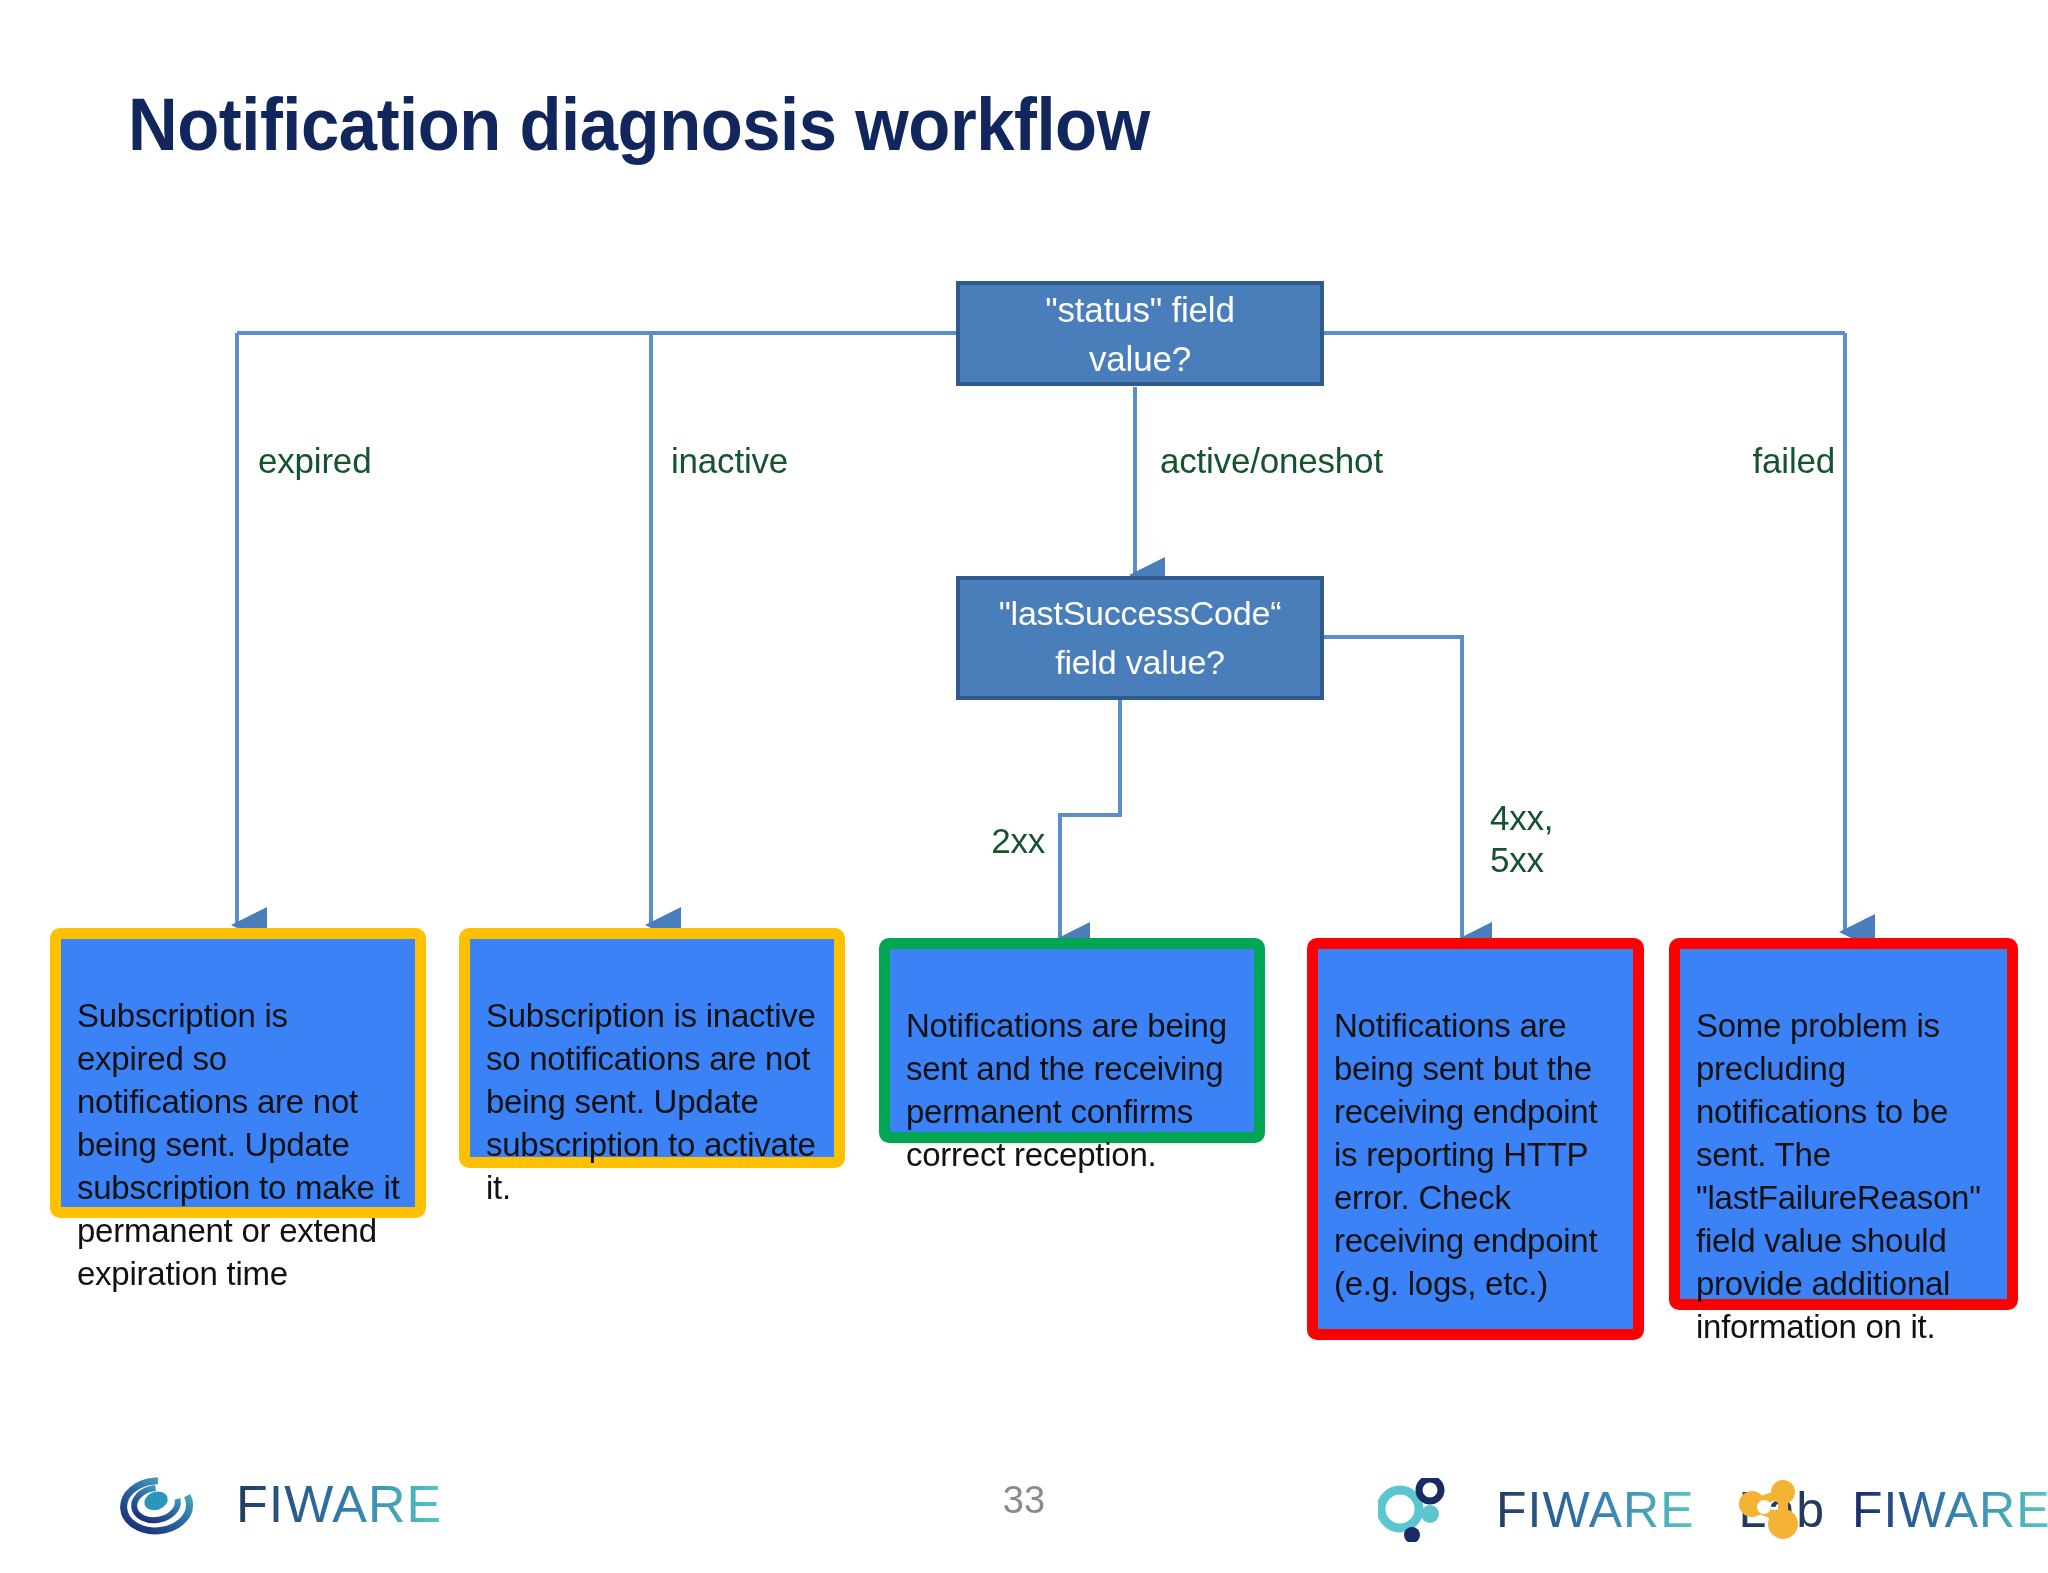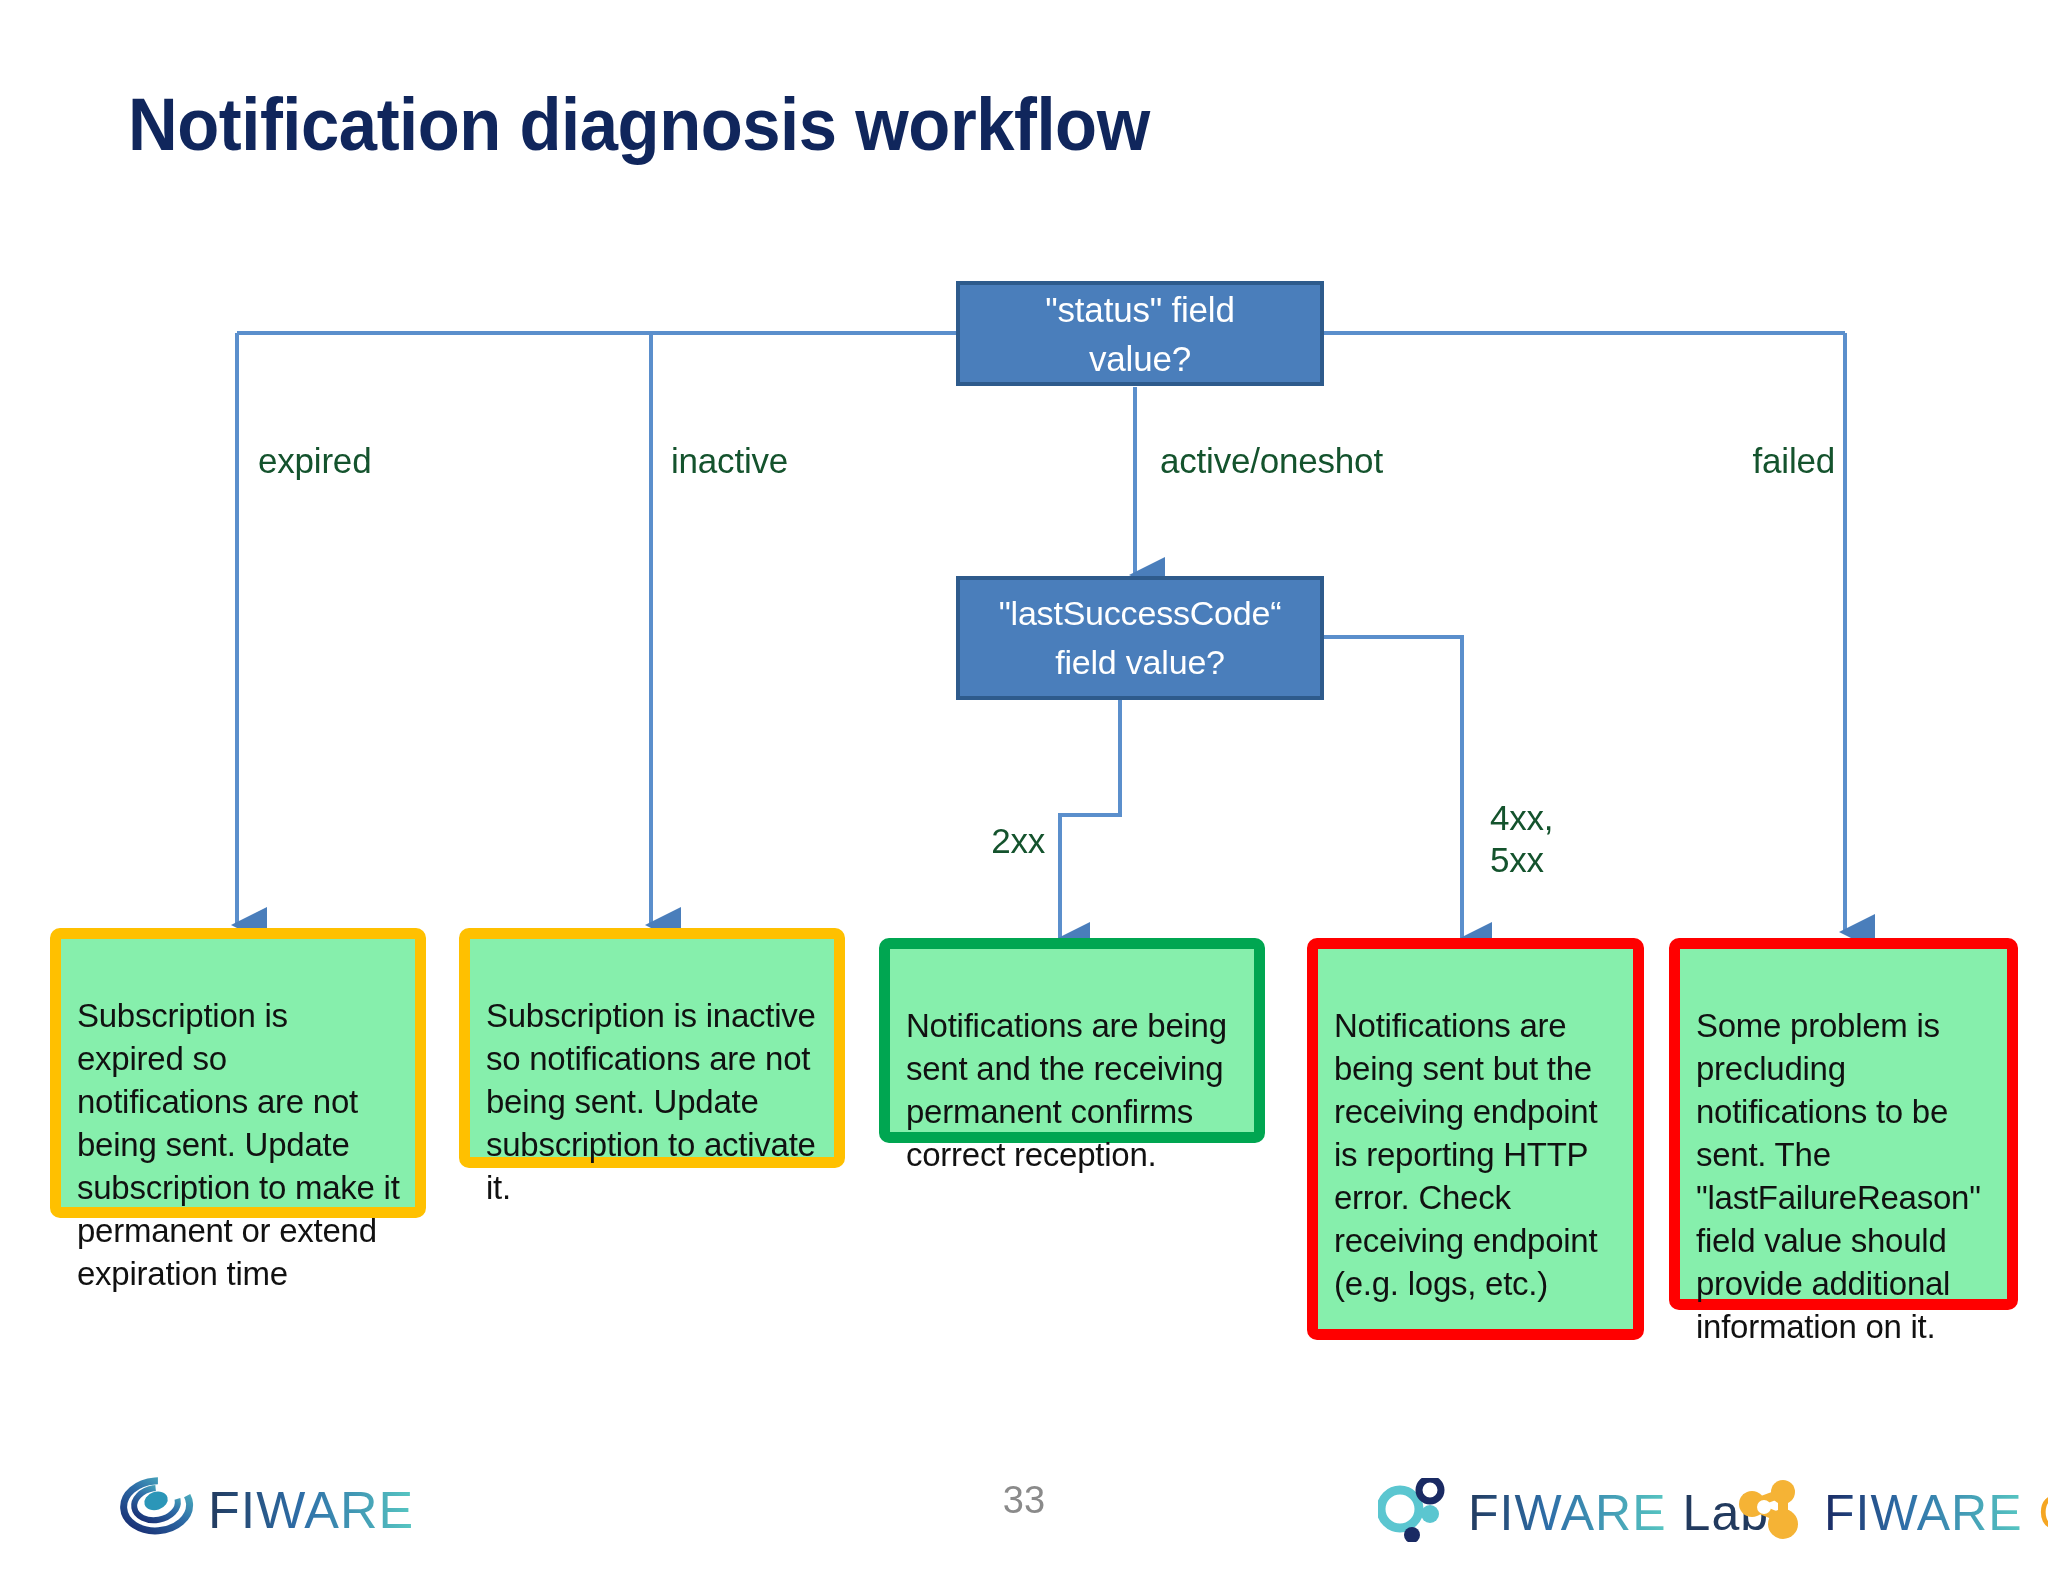--- a/index.html
+++ b/index.html
@@ -41,21 +41,21 @@
     text-align:center;
     display:flex;align-items:center;justify-content:center;
     letter-spacing:-0.2px;
   }
   .decision .dtext{display:block;padding:0 6px;}
 
   
   .outcome{
     position:absolute;
     box-sizing:border-box;
-    background:#86efac;
+    background:#3b82f6;
     border-style:solid;
     border-radius:10px;
     color:#111111;
     font-family:"Liberation Sans", sans-serif;
     font-size:33px;
     line-height:43px;
     letter-spacing:-0.25px;
     padding:12px 14px 10px 16px;
     white-space:pre-line;
   }
@@ -75,21 +75,21 @@
   }
   .edge-label.right-align{text-align:right;}
 
   
   #page-number{
     position:absolute;left:0;top:1479px;width:2048px;
     text-align:center;
     font-family:"Liberation Sans", sans-serif;
     font-size:38px;color:#8A8A8A;
   }
-  .logo{position:absolute;display:flex;align-items:flex-end;}
+  .logo{position:absolute;display:flex;align-items:center;gap:28px;}
   #logo-fiware{left:118px;top:1468px;}
   #logo-fiware-lab{left:1378px;top:1478px;}
   #logo-fiware-ops{left:1738px;top:1478px;}
   .logo-word{
     font-family:"Liberation Sans", sans-serif;
     font-weight:300;
     letter-spacing:1px;
   }
 </style>
 </head>

